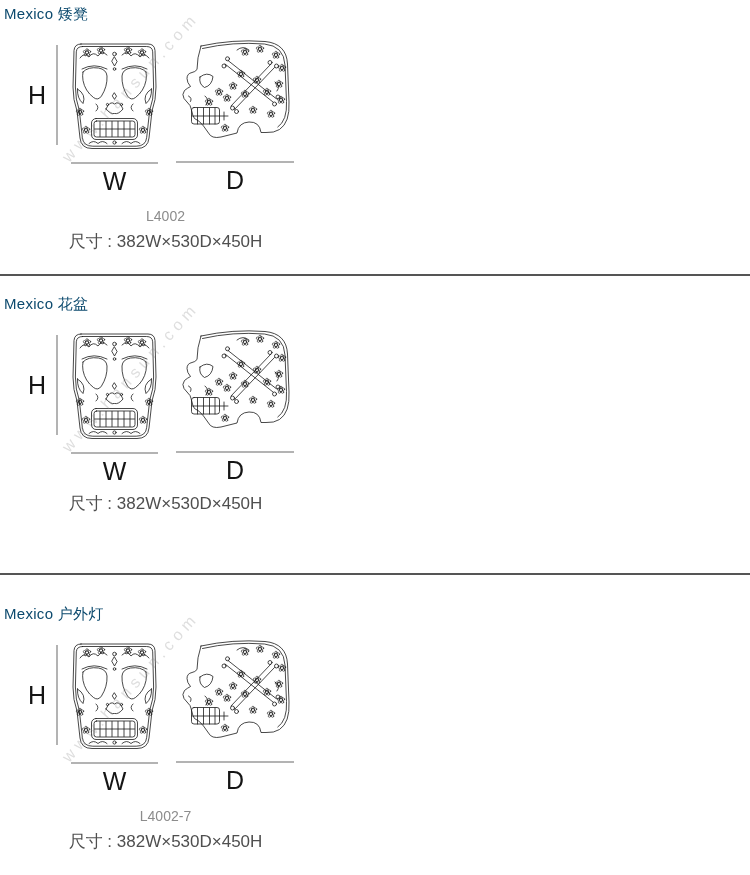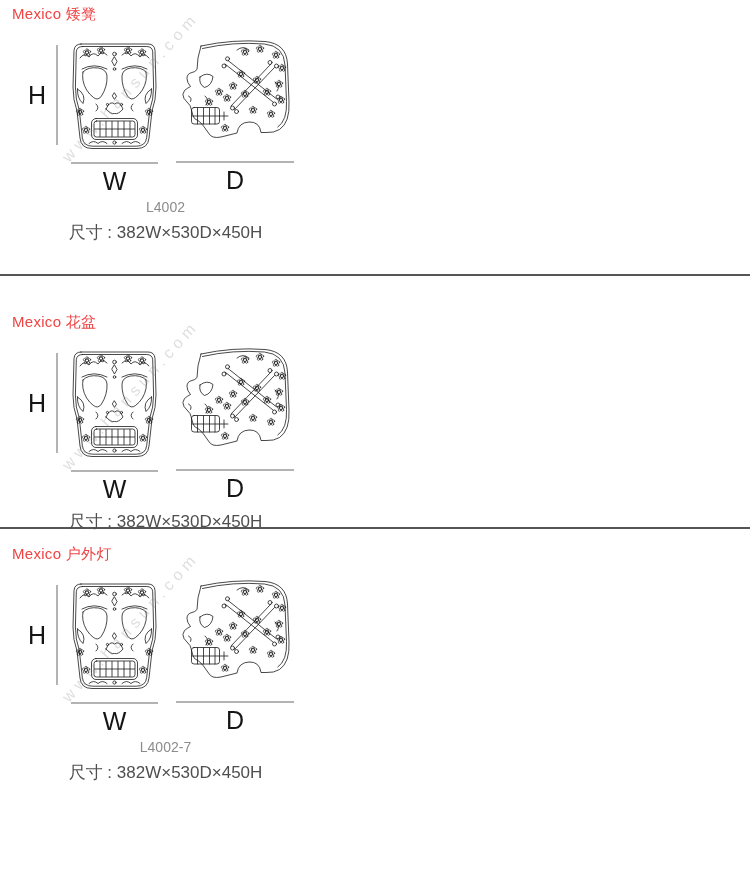--- a/index.html
+++ b/index.html
@@ -1,47 +1,47 @@
 <!DOCTYPE html>
 <html><head>
 <meta charset="utf-8">
 <style>
   * { margin:0; padding:0; box-sizing:border-box; }
   html,body { width:750px; background:#ffffff; font-family:"Liberation Sans","DejaVu Sans",sans-serif; }
   body { height:875px; overflow:hidden; }
 
   .sec { position:relative; }
   .sec-1 { height:274px; padding-top:4px; }
-  .sec-2 { height:251px; padding-top:36px; }
-  .sec-3 { height:300px; padding-top:15px; }
+  .sec-2 { height:297px; padding-top:18px; }
+  .sec-3 { height:300px; padding-top:29px; }
 
   .separator { height:2px; background:#555555; width:100%; }
 
-  .title { margin-left:12px; font-size:15px; color:#ef4444; line-height:20px; letter-spacing:0.3px; }
+  .title { margin-left:4px; font-size:15px; color:#0c4a6e; line-height:20px; letter-spacing:0.3px; }
 
   .diagram { display:flex; align-items:flex-start; margin-left:28px; margin-top:14px; position:relative; width:300px; }
 
   .hblock { display:flex; align-items:center; height:100px; margin-top:7px; }
   .dim-label { font-size:25px; color:#151515; }
   .hblock .dim-label { width:16px; text-align:left; }
   .vline { width:2px; height:100px; background:#b3b3b3; margin-left:12px; }
 
   .view { display:flex; flex-direction:column; align-items:center; margin-left:9px; }
   .view.side { margin-left:13px; }
   .view.front svg { margin-top:3px; }
 
   .hline { height:2px; background:#b3b3b3; margin-top:9px; }
   .hline.w { width:87px; }
   .hline.d { width:118px; }
   .under { margin-top:3px; }
 
   .watermark { position:absolute; left:44px; bottom:30px; transform:rotate(-48deg); transform-origin:0 100%;
                font-size:16px; letter-spacing:5px; color:#8a8a8a; opacity:0.28; white-space:nowrap; pointer-events:none; }
 
-  .code { margin-left:58px; width:215px; text-align:center; margin-top:3px; font-size:14px; color:#8c8c8c; }
+  .code { margin-left:58px; width:215px; text-align:center; margin-top:12px; font-size:14px; color:#8c8c8c; }
   .size { margin-left:58px; width:215px; text-align:center; margin-top:6px; font-size:17px; color:#4f4f4f; }
 
   .defs-holder { position:absolute; width:0; height:0; overflow:hidden; }
 </style>
 </head>
 <body>
 
 <svg class="defs-holder" aria-hidden="true">
   <defs>
     <g id="flower" fill="none" stroke="#1a1a1a" stroke-width="0.6">

